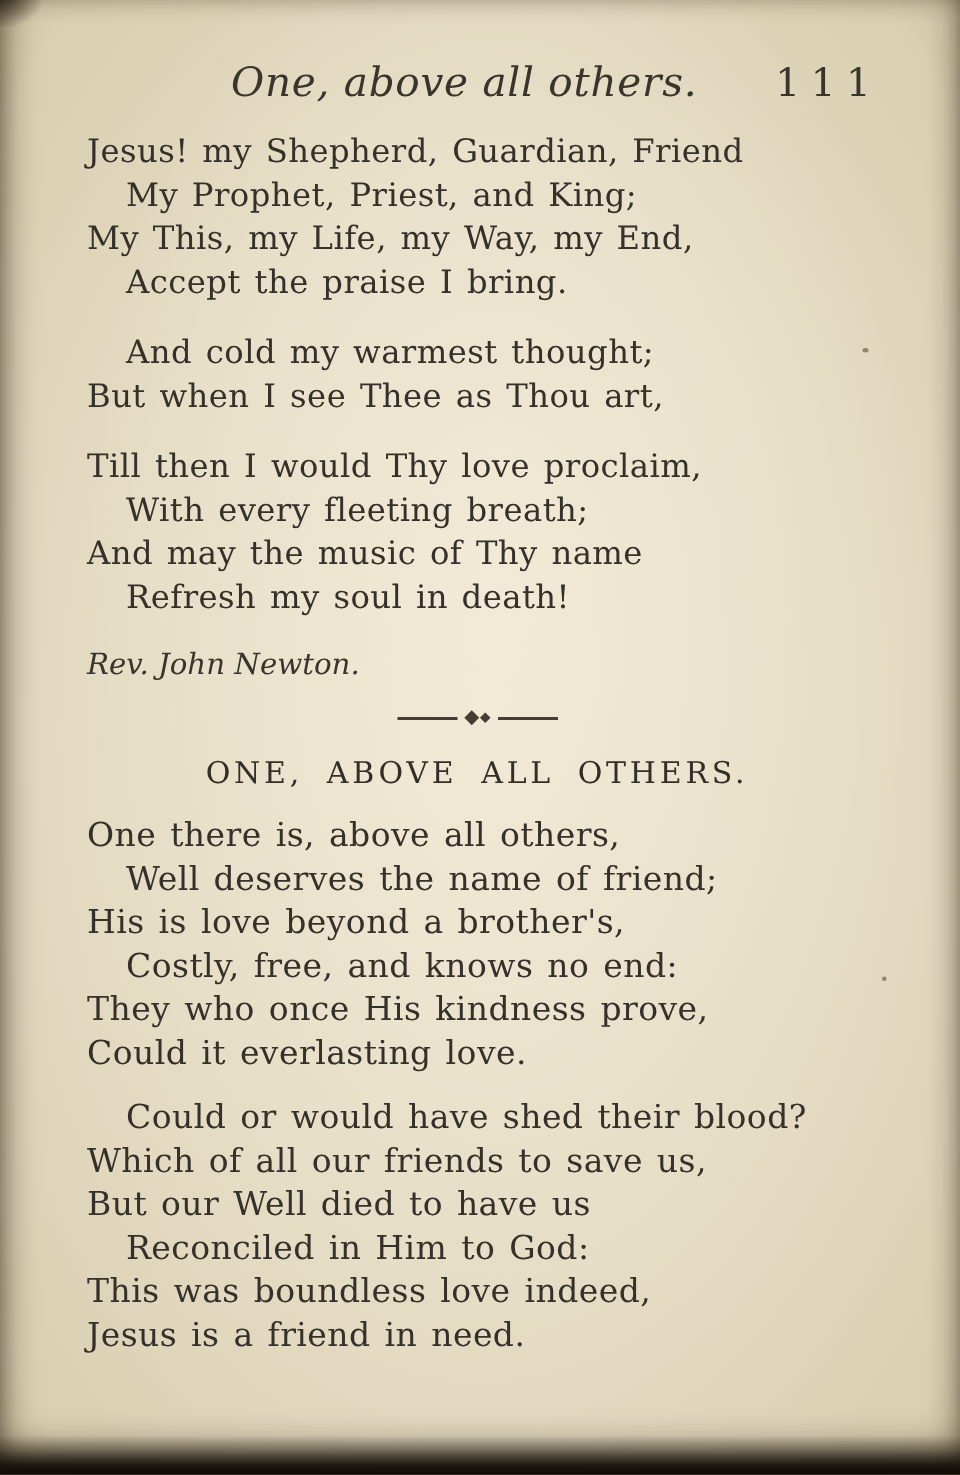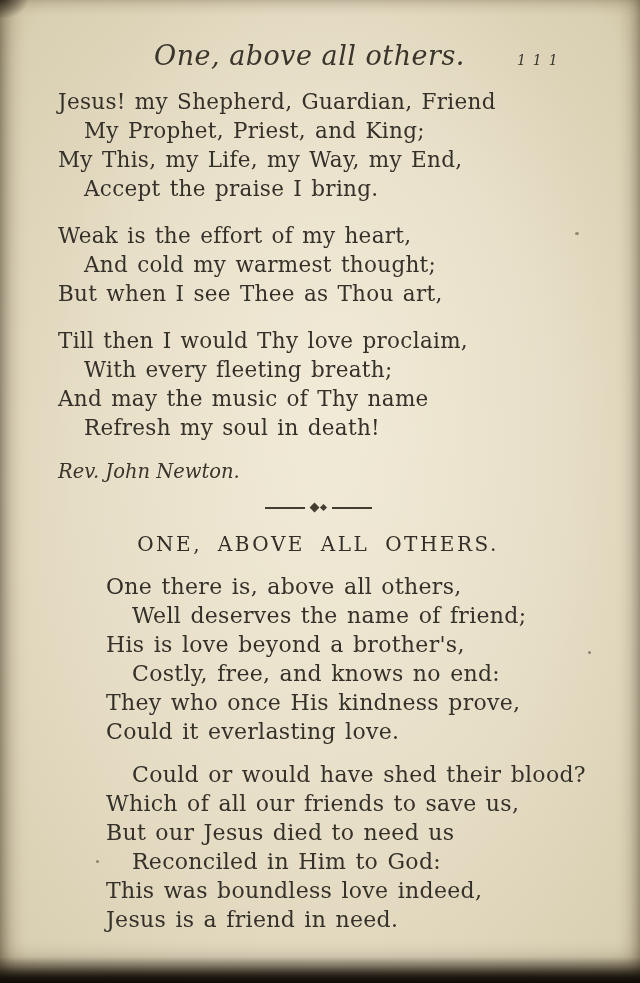--- a/index.html
+++ b/index.html
@@ -42,24 +42,23 @@
     margin-left:96px;margin-bottom:16px;
   }
   .title{
     font-style:italic;
     font-size:27px;
     letter-spacing:.5px;
     color:#3a352c;
   }
   .pagenum{
     margin-left:52px;
-    font-size:14px;
+    font-size:26px;
     letter-spacing:7px;
     color:#3a352c;
-    font-style:italic;
   }
   .hymn1{}
   .stanza{margin-bottom:18px;}
   .stanza:last-child{margin-bottom:0;}
   .line{
     font-size:21.5px;
     line-height:29px;
     white-space:nowrap;
     letter-spacing:.3px;
     word-spacing:2px;
@@ -88,42 +87,41 @@
     transform:rotate(45deg);margin-right:6px;
   }
   .hymn2-title{
     text-align:center;
     font-size:20px;
     letter-spacing:2.5px;
     word-spacing:7px;
     margin:0 40px 16px 0;
     color:#332f28;
   }
-  .hymn2 .stanza{margin-bottom:14px;margin-left:48px;}
+  .hymn2 .stanza{margin-bottom:14px;}
 </style>
 </head>
 <body>
 
 <div class="page">
   <div class="content">
 
     <div class="header">
       <span class="title">One, above all others.</span>
       <span class="pagenum">111</span>
     </div>
 
     <div class="hymn1">
       <div class="stanza">
         <div class="line">Jesus! my Shepherd, Guardian, Friend</div>
         <div class="line indent">My Prophet, Priest, and King;</div>
         <div class="line">My This, my Life, my Way, my End,</div>
         <div class="line indent">Accept the praise I bring.</div>
       </div>
       <div class="stanza">
-        <div class="line">Weak is the effort of my heart,</div>
         <div class="line indent">And cold my warmest thought;</div>
         <div class="line">But when I see Thee as Thou art,</div>
       </div>
       <div class="stanza">
         <div class="line">Till then I would Thy love proclaim,</div>
         <div class="line indent">With every fleeting breath;</div>
         <div class="line">And may the music of Thy name</div>
         <div class="line indent">Refresh my soul in death!</div>
       </div>
       <div class="attribution">Rev. John Newton.</div>
@@ -142,21 +140,21 @@
         <div class="line">One there is, above all others,</div>
         <div class="line indent">Well deserves the name of friend;</div>
         <div class="line">His is love beyond a brother's,</div>
         <div class="line indent">Costly, free, and knows no end:</div>
         <div class="line">They who once His kindness prove,</div>
         <div class="line">Could it everlasting love.</div>
       </div>
       <div class="stanza">
         <div class="line indent">Could or would have shed their blood?</div>
         <div class="line">Which of all our friends to save us,</div>
-        <div class="line">But our Jesus died to need us</div>
+        <div class="line">But our Well died to have us</div>
         <div class="line indent">Reconciled in Him to God:</div>
         <div class="line">This was boundless love indeed,</div>
         <div class="line">Jesus is a friend in need.</div>
       </div>
     </div>
 
   </div>
 
   <div class="speck" style="left:575px;top:232px;width:4px;height:3px;"></div>
   <div class="speck" style="left:588px;top:651px;width:3px;height:3px;"></div>

